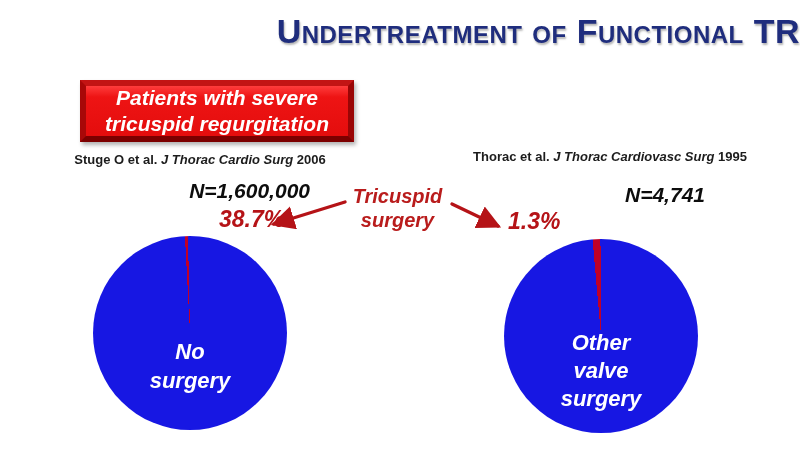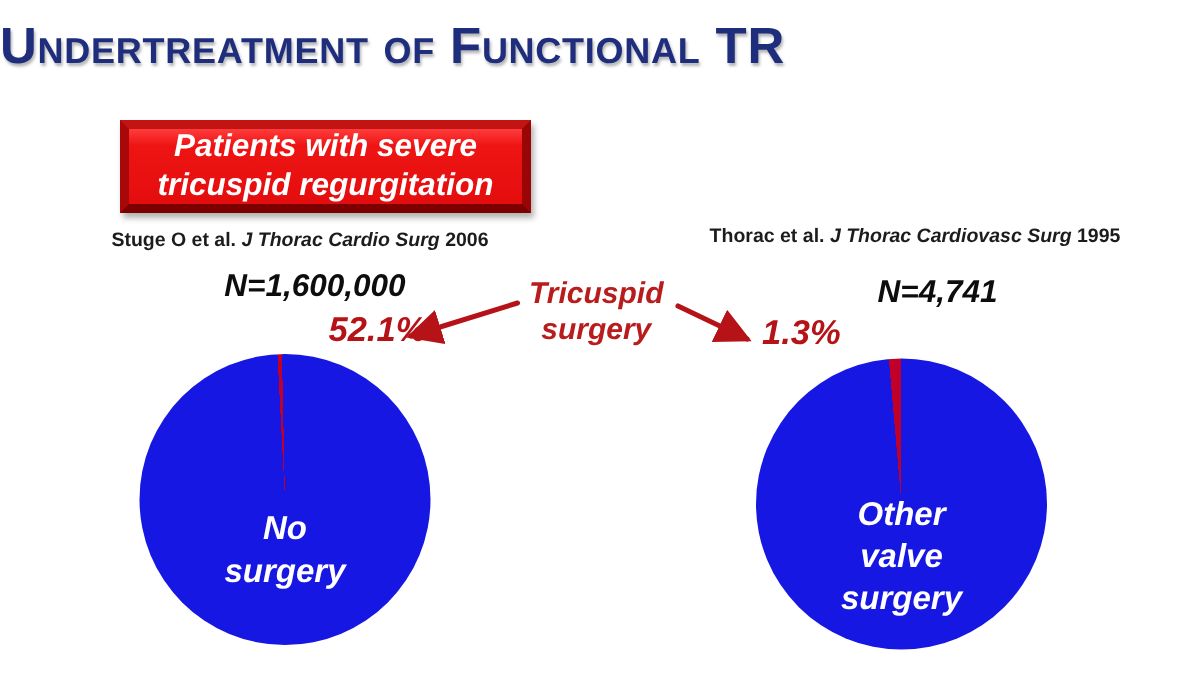--- a/index.html
+++ b/index.html
@@ -2,21 +2,21 @@
 <html><head>
 <meta charset="utf-8">
 <style>
   html,body { margin:0; padding:0; background:#fff; }
   .slide {
     position:relative; width:800px; height:450px; background:#ffffff;
     font-family:"Liberation Sans", sans-serif; overflow:hidden;
   }
   .title {
     position:absolute; top:12px; left:0; width:100%;
-    text-align:left; font-size:34px; font-weight:bold;
+    text-align:right; font-size:34px; font-weight:bold;
     font-variant:small-caps; letter-spacing:0.5px;
     color:#1f2d7d; text-shadow:1px 2px 2px rgba(90,90,90,0.45);
   }
   .header-box {
     position:absolute; width:262px; height:50px;
     display:flex; align-items:center; justify-content:center;
     text-align:center; color:#ffffff; font-weight:bold; font-style:italic;
     font-size:21px; line-height:1.22; white-space:pre-line;
     box-shadow:2px 3px 4px rgba(0,0,0,0.30);
   }
@@ -31,21 +31,21 @@
     border:6px solid; border-color:#11119a #000080 #00006a #0d0d90;
   }
   .citation {
     position:absolute; font-size:13px; color:#1c1c1c; text-align:center;font-weight:bold;
   }
   .citation-left  { left:40px;  top:152px; width:320px; }
   .citation-right { left:450px; top:149px; width:320px; }
   .citation .j { font-style:italic; }
   .n-label {
     position:absolute; font-size:21px; font-weight:bold; font-style:italic;
-    color:#0d0d0d; text-align:center;
+    color:#0d0d0d; text-align:right;
   }
   .n-left  { left:110px; top:179px; width:200px; }
   .n-right { left:545px; top:183px; width:160px; }
   .center-label {
     position:absolute; left:325px; top:184px; width:145px; text-align:center;
     color:#b91c1c; font-weight:bold; font-style:italic; font-size:20px;
     line-height:1.22; white-space:pre-line;
   }
   .pct {
     position:absolute; color:#b51317; font-weight:bold; font-style:italic;
@@ -83,21 +83,21 @@
   <div class="citation citation-left"><span>Stuge O et al. </span><span class="j">J Thorac Cardio Surg</span><span> 2006</span></div>
 
   <div class="citation citation-right"><span>Thorac et al. </span><span class="j">J Thorac Cardiovasc Surg</span><span> 1995</span></div>
 
   <div class="n-label n-left">N=1,600,000</div>
   <div class="n-label n-right">N=4,741</div>
 
   <div class="center-label">Tricuspid
 surgery</div>
 
-  <div class="pct pct-left">52.1%</div>
+  <div class="pct pct-left">38.7%</div>
   <div class="pct pct-right">1.3%</div>
 
   <svg class="arrows" width="260" height="46">
     <defs>
       <marker id="ah" markerWidth="8" markerHeight="8" refX="6" refY="3.5" orient="auto">
         <path d="M0,0 L7,3.5 L0,7 Z" fill="#b51317"></path>
       </marker>
     </defs>
     <line x1="85" y1="10" x2="14" y2="32" stroke="#b51317" stroke-width="3.4" stroke-linecap="round" marker-end="url(#ah)"></line>
     <line x1="192" y1="12" x2="238" y2="34" stroke="#b51317" stroke-width="3.4" stroke-linecap="round" marker-end="url(#ah)"></line>

